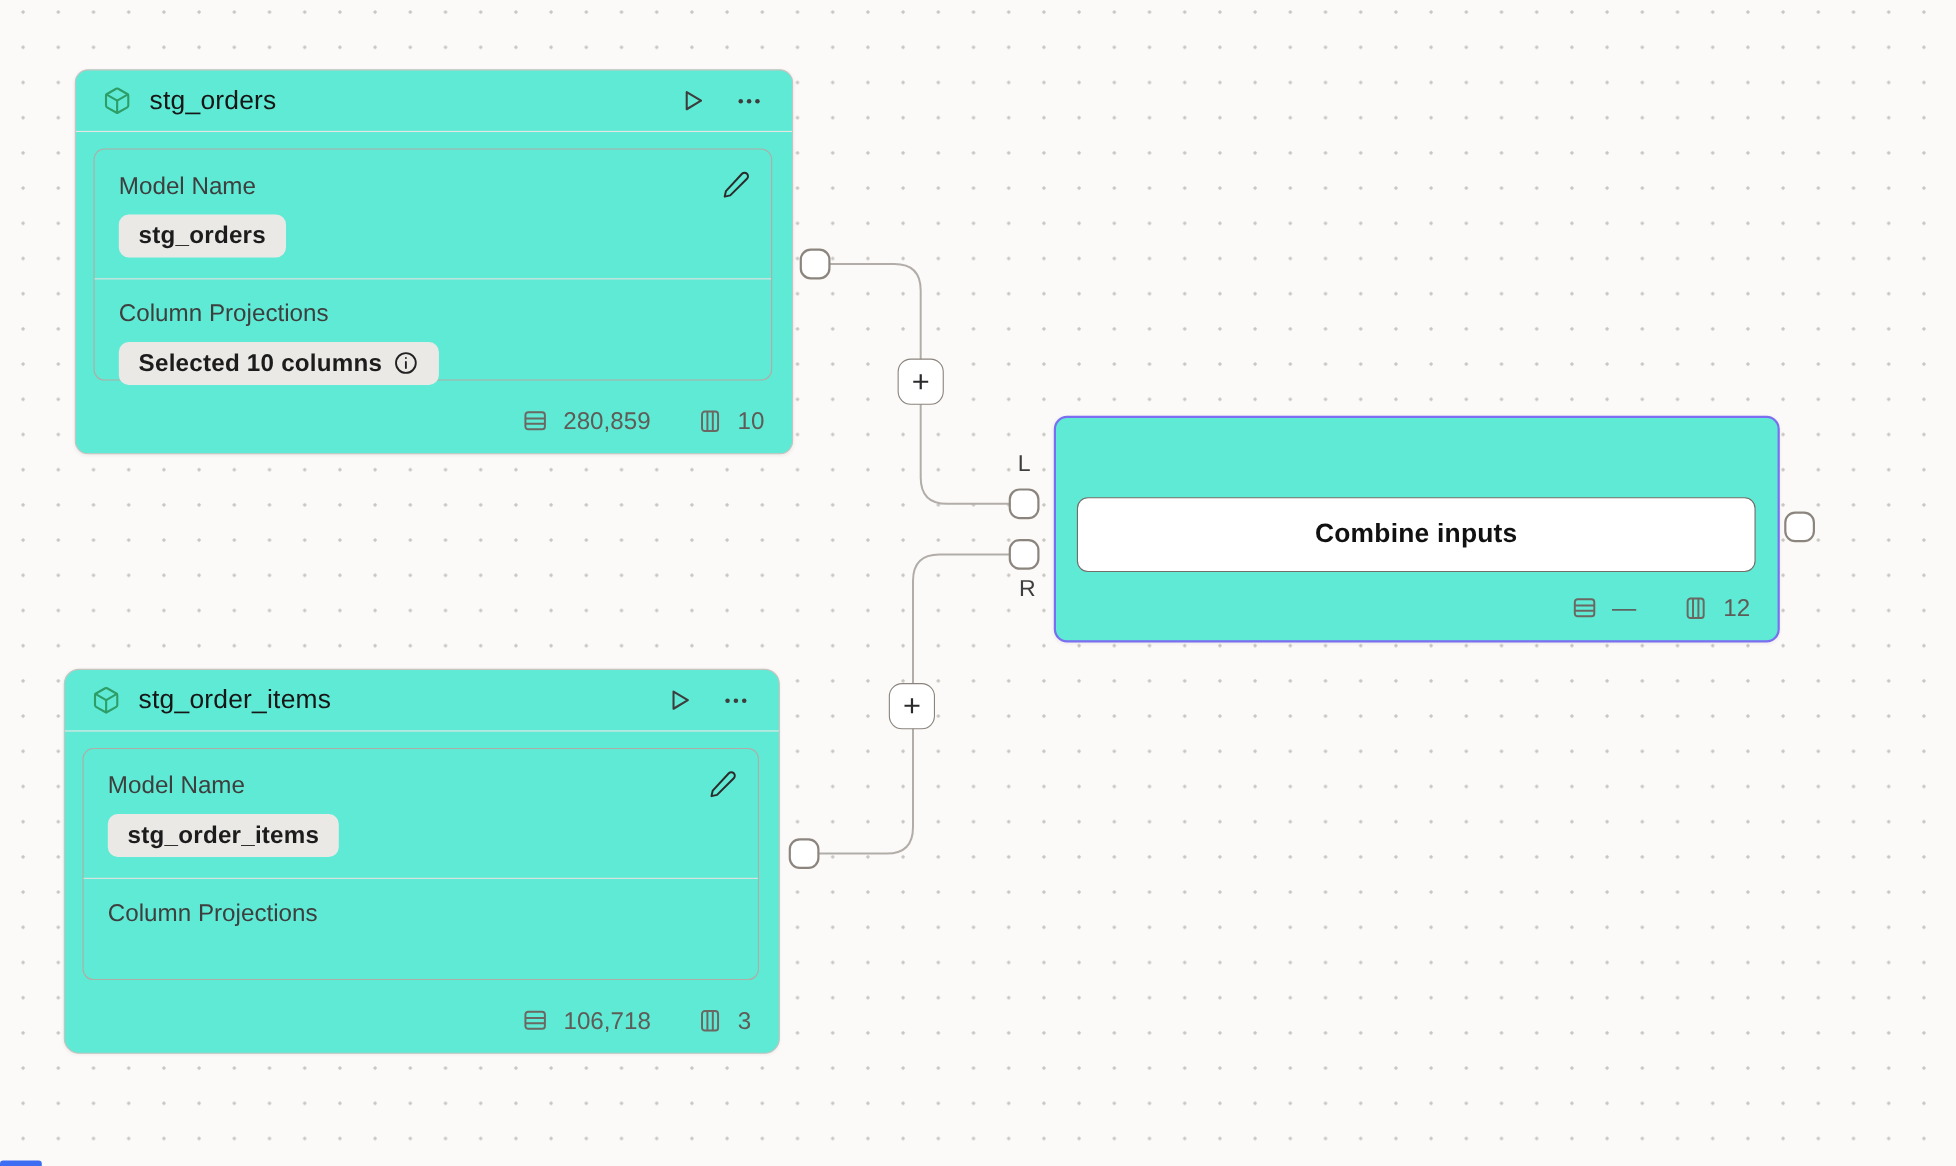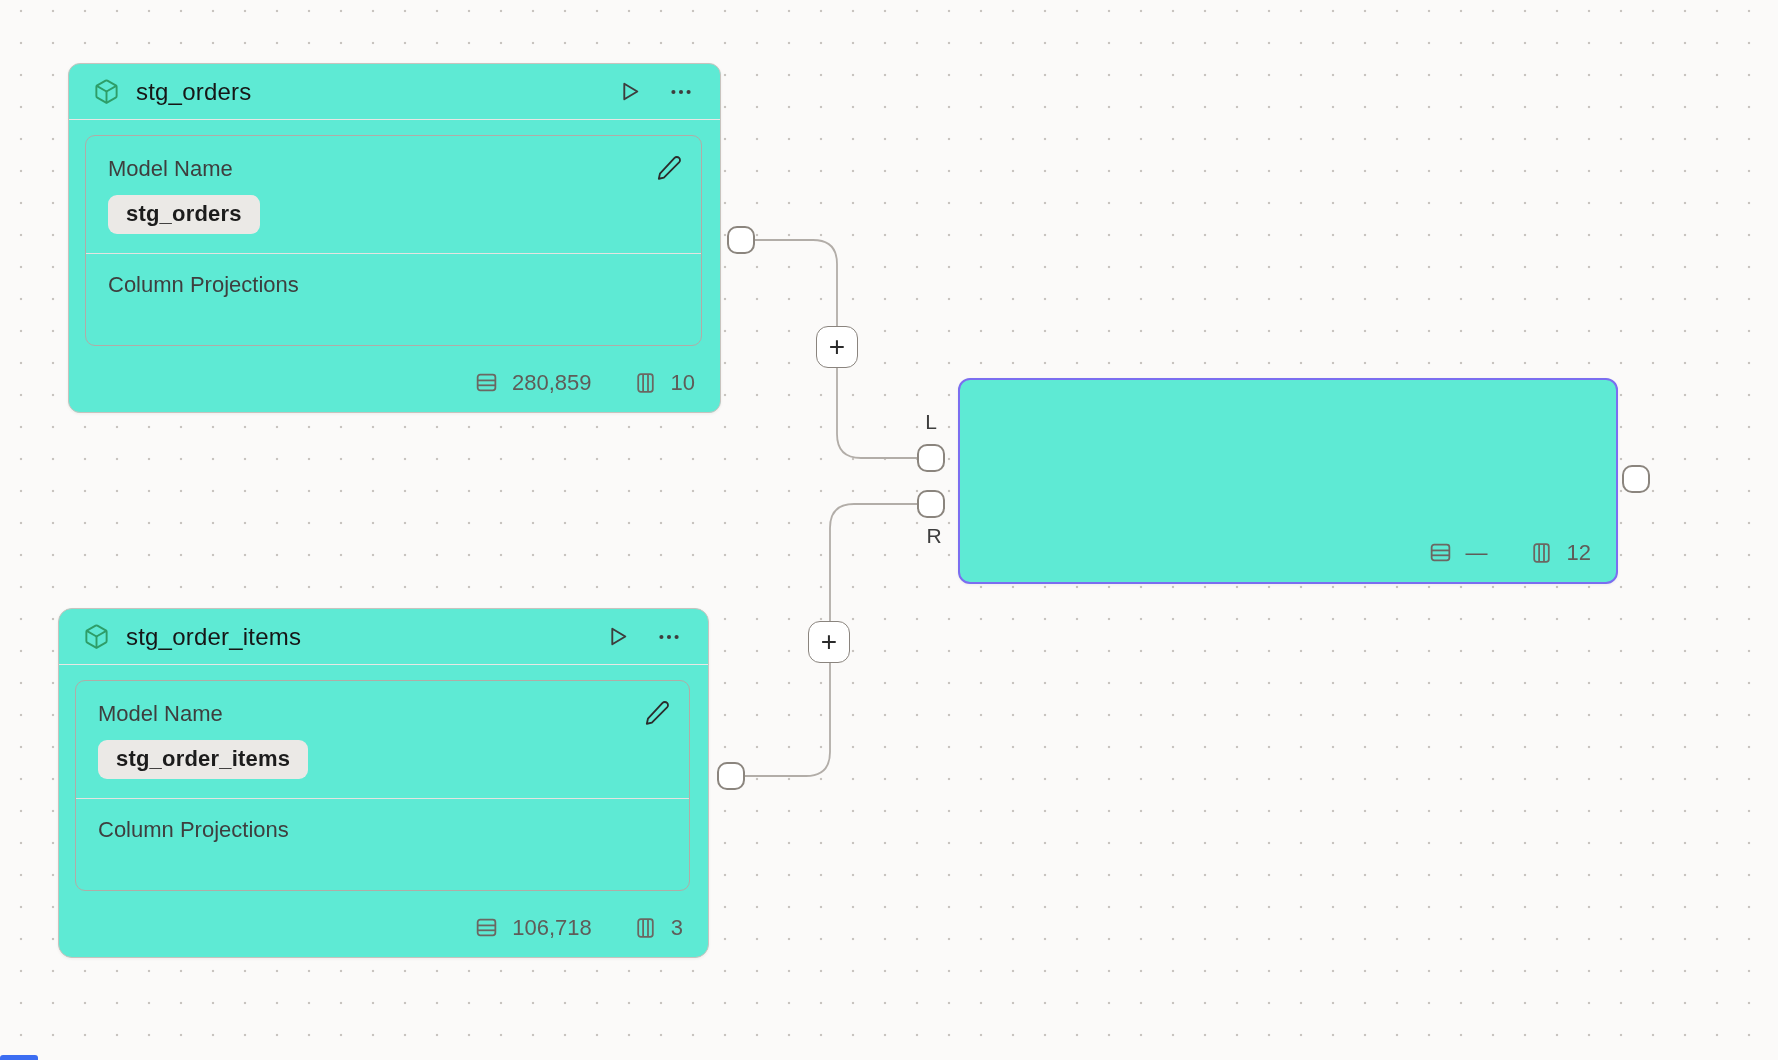--- a/index.html
+++ b/index.html
@@ -98,20 +98,30 @@
   <div class="inner-card">
     <span class="icon pencil">
       <svg width="27" height="27" viewBox="0 0 24 24" fill="none" stroke="#2b2b2b" stroke-width="1.6" stroke-linejoin="round" stroke-linecap="round">
         <path d="M16.5 3.5a2.6 2.6 0 1 1 4 4L7 21 2.5 22 3.5 17.5 16.5 3.5z"></path>
       </svg>
     </span>
     <div class="field-label">Model Name</div>
     <span class="pill">stg_orders</span>
     <div class="card-divider"></div>
     <div class="field-label">Column Projections</div>
+    <span class="pill">
+      <span>Selected 10 columns</span>
+      <span class="icon">
+        <svg width="24" height="24" viewBox="0 0 24 24" fill="none" stroke="#222" stroke-width="1.7" stroke-linecap="round">
+          <circle cx="12" cy="12" r="9"></circle>
+            <line x1="12" y1="11" x2="12" y2="16.5"></line>
+            <line x1="12" y1="7.4" x2="12" y2="7.5"></line>
+        </svg>
+      </span>
+    </span>
   </div>
   <div class="node-footer">
     <span class="icon">
       <svg width="25" height="25" viewBox="0 0 24 24" fill="none" stroke="#6b6762" stroke-width="1.7">
         <rect x="3.5" y="4.5" width="17" height="15" rx="2.5"></rect>
         <line x1="3.5" y1="10" x2="20.5" y2="10"></line>
           <line x1="3.5" y1="14.7" x2="20.5" y2="14.7"></line>
       </svg>
     </span>
     <span>280,859</span>
@@ -178,20 +188,21 @@
         <rect x="5" y="4" width="14" height="17" rx="2.5"></rect>
         <line x1="9.7" y1="4" x2="9.7" y2="21"></line>
           <line x1="14.4" y1="4" x2="14.4" y2="21"></line>
       </svg>
     </span>
     <span>3</span>
   </div>
 </div>
 
 <div class="node selected" style="left:958px;top:378px;width:660px;height:206px;">
+  <button class="combine-btn">Combine inputs</button>
   <div class="node-footer">
     <span class="icon">
       <svg width="25" height="25" viewBox="0 0 24 24" fill="none" stroke="#6b6762" stroke-width="1.7">
         <rect x="3.5" y="4.5" width="17" height="15" rx="2.5"></rect>
         <line x1="3.5" y1="10" x2="20.5" y2="10"></line>
           <line x1="3.5" y1="14.7" x2="20.5" y2="14.7"></line>
       </svg>
     </span>
     <span>—</span>
     <span class="footer-gap"></span>

